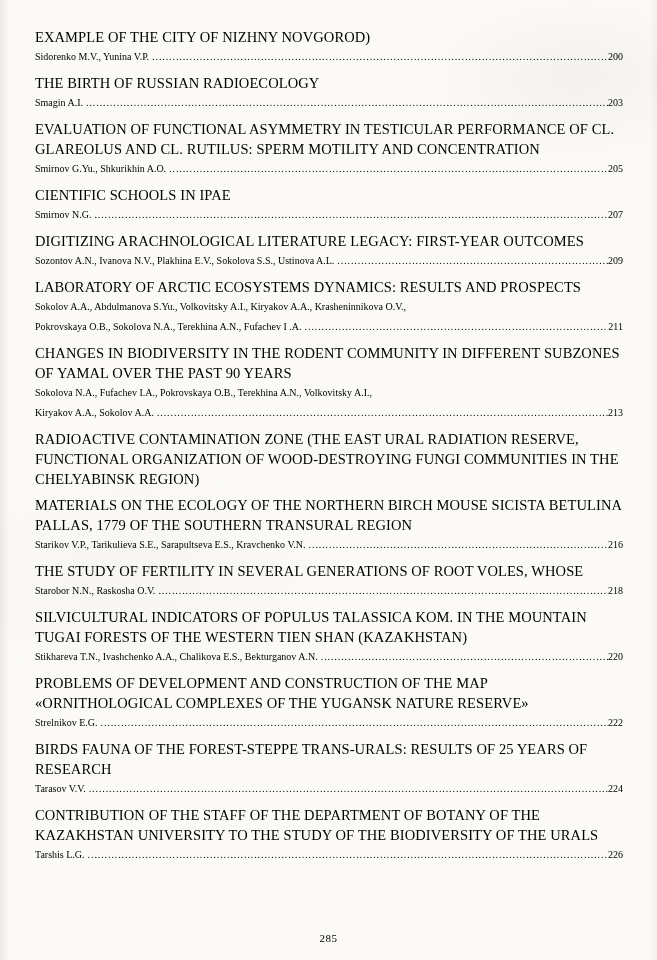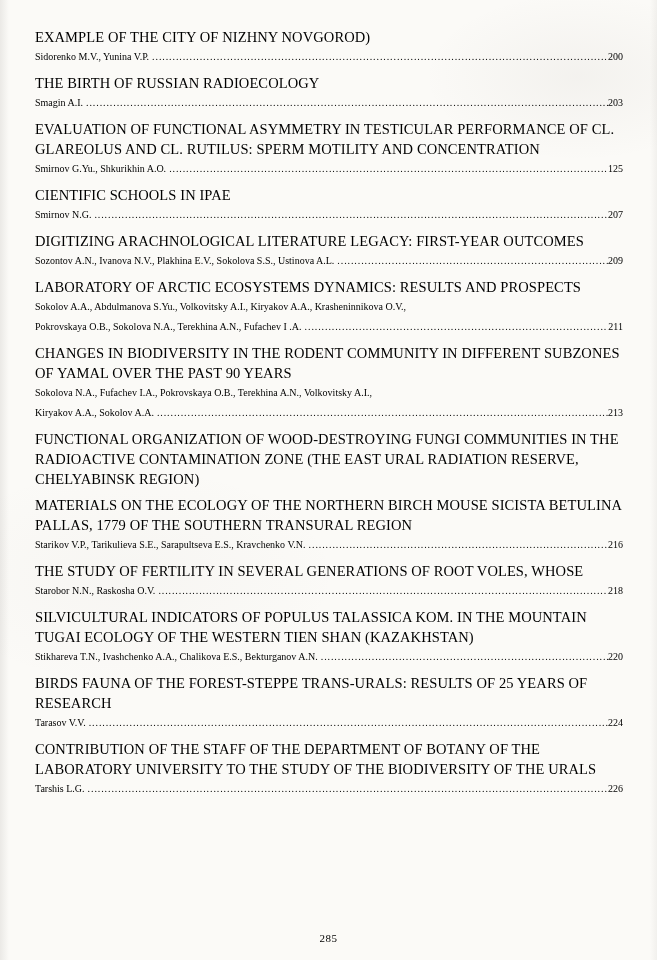--- a/index.html
+++ b/index.html
@@ -100,21 +100,21 @@
         </div>
       </div>
       <div class="entry">
         <div class="title">
           <div class="title-line"><span>EVALUATION OF FUNCTIONAL ASYMMETRY IN TESTICULAR PERFORMANCE OF </span><span class="it">CL.</span></div>
           <div class="title-line"><span class="it">GLAREOLUS</span><span> AND </span><span class="it">CL. RUTILUS</span><span>: SPERM MOTILITY AND CONCENTRATION</span></div>
         </div>
         <div class="aline last">
           <span class="authors">Smirnov G.Yu., Shkurikhin A.O.</span>
           <span class="dots"></span>
-          <span class="pg">125</span>
+          <span class="pg">205</span>
         </div>
       </div>
       <div class="entry">
         <div class="title">
           <div class="title-line"><span>CIENTIFIC SCHOOLS IN IPAE</span></div>
         </div>
         <div class="aline last">
           <span class="authors">Smirnov N.G.</span>
           <span class="dots"></span>
           <span class="pg">207</span>
@@ -152,22 +152,22 @@
           <span class="authors">Sokolova N.A., Fufachev I.A., Pokrovskaya O.B., Terekhina A.N., Volkovitsky A.I.,</span>
         </div>
         <div class="aline last">
           <span class="authors">Kiryakov A.A., Sokolov A.A.</span>
           <span class="dots"></span>
           <span class="pg">213</span>
         </div>
       </div>
       <div class="entry">
         <div class="title">
+          <div class="title-line"><span>RADIOACTIVE CONTAMINATION ZONE (THE EAST URAL RADIATION RESERVE,</span></div>
           <div class="title-line"><span>FUNCTIONAL ORGANIZATION OF WOOD-DESTROYING FUNGI COMMUNITIES IN THE</span></div>
-          <div class="title-line"><span>RADIOACTIVE CONTAMINATION ZONE (THE EAST URAL RADIATION RESERVE,</span></div>
           <div class="title-line"><span>CHELYABINSK REGION)</span></div>
         </div>
       </div>
       <div class="entry">
         <div class="title">
           <div class="title-line"><span>MATERIALS ON THE ECOLOGY OF THE NORTHERN BIRCH MOUSE </span><span class="it">SICISTA BETULINA</span></div>
           <div class="title-line"><span>PALLAS, 1779 OF THE SOUTHERN TRANSURAL REGION</span></div>
         </div>
         <div class="aline last">
           <span class="authors">Starikov V.P., Tarikulieva S.E., Sarapultseva E.S., Kravchenko V.N.</span>
@@ -181,43 +181,54 @@
         </div>
         <div class="aline last">
           <span class="authors">Starobor N.N., Raskosha O.V.</span>
           <span class="dots"></span>
           <span class="pg">218</span>
         </div>
       </div>
       <div class="entry">
         <div class="title">
           <div class="title-line"><span>SILVICULTURAL INDICATORS OF </span><span class="it">POPULUS TALASSICA</span><span> KOM. IN THE MOUNTAIN</span></div>
-          <div class="title-line"><span>TUGAI ECOLOGY OF THE WESTERN TIEN SHAN (KAZAKHSTAN)</span></div>
+          <div class="title-line"><span>TUGAI FORESTS OF THE WESTERN TIEN SHAN (KAZAKHSTAN)</span></div>
         </div>
         <div class="aline last">
           <span class="authors">Stikhareva T.N., Ivashchenko A.A., Chalikova E.S., Bekturganov A.N.</span>
           <span class="dots"></span>
           <span class="pg">220</span>
+        </div>
+      </div>
+      <div class="entry">
+        <div class="title">
+          <div class="title-line"><span>PROBLEMS OF DEVELOPMENT AND CONSTRUCTION OF THE MAP</span></div>
+          <div class="title-line"><span>«ORNITHOLOGICAL COMPLEXES OF THE YUGANSK NATURE RESERVE»</span></div>
+        </div>
+        <div class="aline last">
+          <span class="authors">Strelnikov E.G.</span>
+          <span class="dots"></span>
+          <span class="pg">222</span>
         </div>
       </div>
       <div class="entry">
         <div class="title">
           <div class="title-line"><span>BIRDS FAUNA OF THE FOREST-STEPPE TRANS-URALS: RESULTS OF 25 YEARS OF</span></div>
           <div class="title-line"><span>RESEARCH</span></div>
         </div>
         <div class="aline last">
           <span class="authors">Tarasov V.V.</span>
           <span class="dots"></span>
           <span class="pg">224</span>
         </div>
       </div>
       <div class="entry">
         <div class="title">
           <div class="title-line"><span>CONTRIBUTION OF THE STAFF OF THE DEPARTMENT OF BOTANY OF THE</span></div>
-          <div class="title-line"><span>LABORATORY UNIVERSITY TO THE STUDY OF THE BIODIVERSITY OF THE URALS</span></div>
+          <div class="title-line"><span>KAZAKHSTAN UNIVERSITY TO THE STUDY OF THE BIODIVERSITY OF THE URALS</span></div>
         </div>
         <div class="aline last">
           <span class="authors">Tarshis L.G.</span>
           <span class="dots"></span>
           <span class="pg">226</span>
         </div>
       </div>
     </main>
   <footer class="footer">
     <span>285</span>

